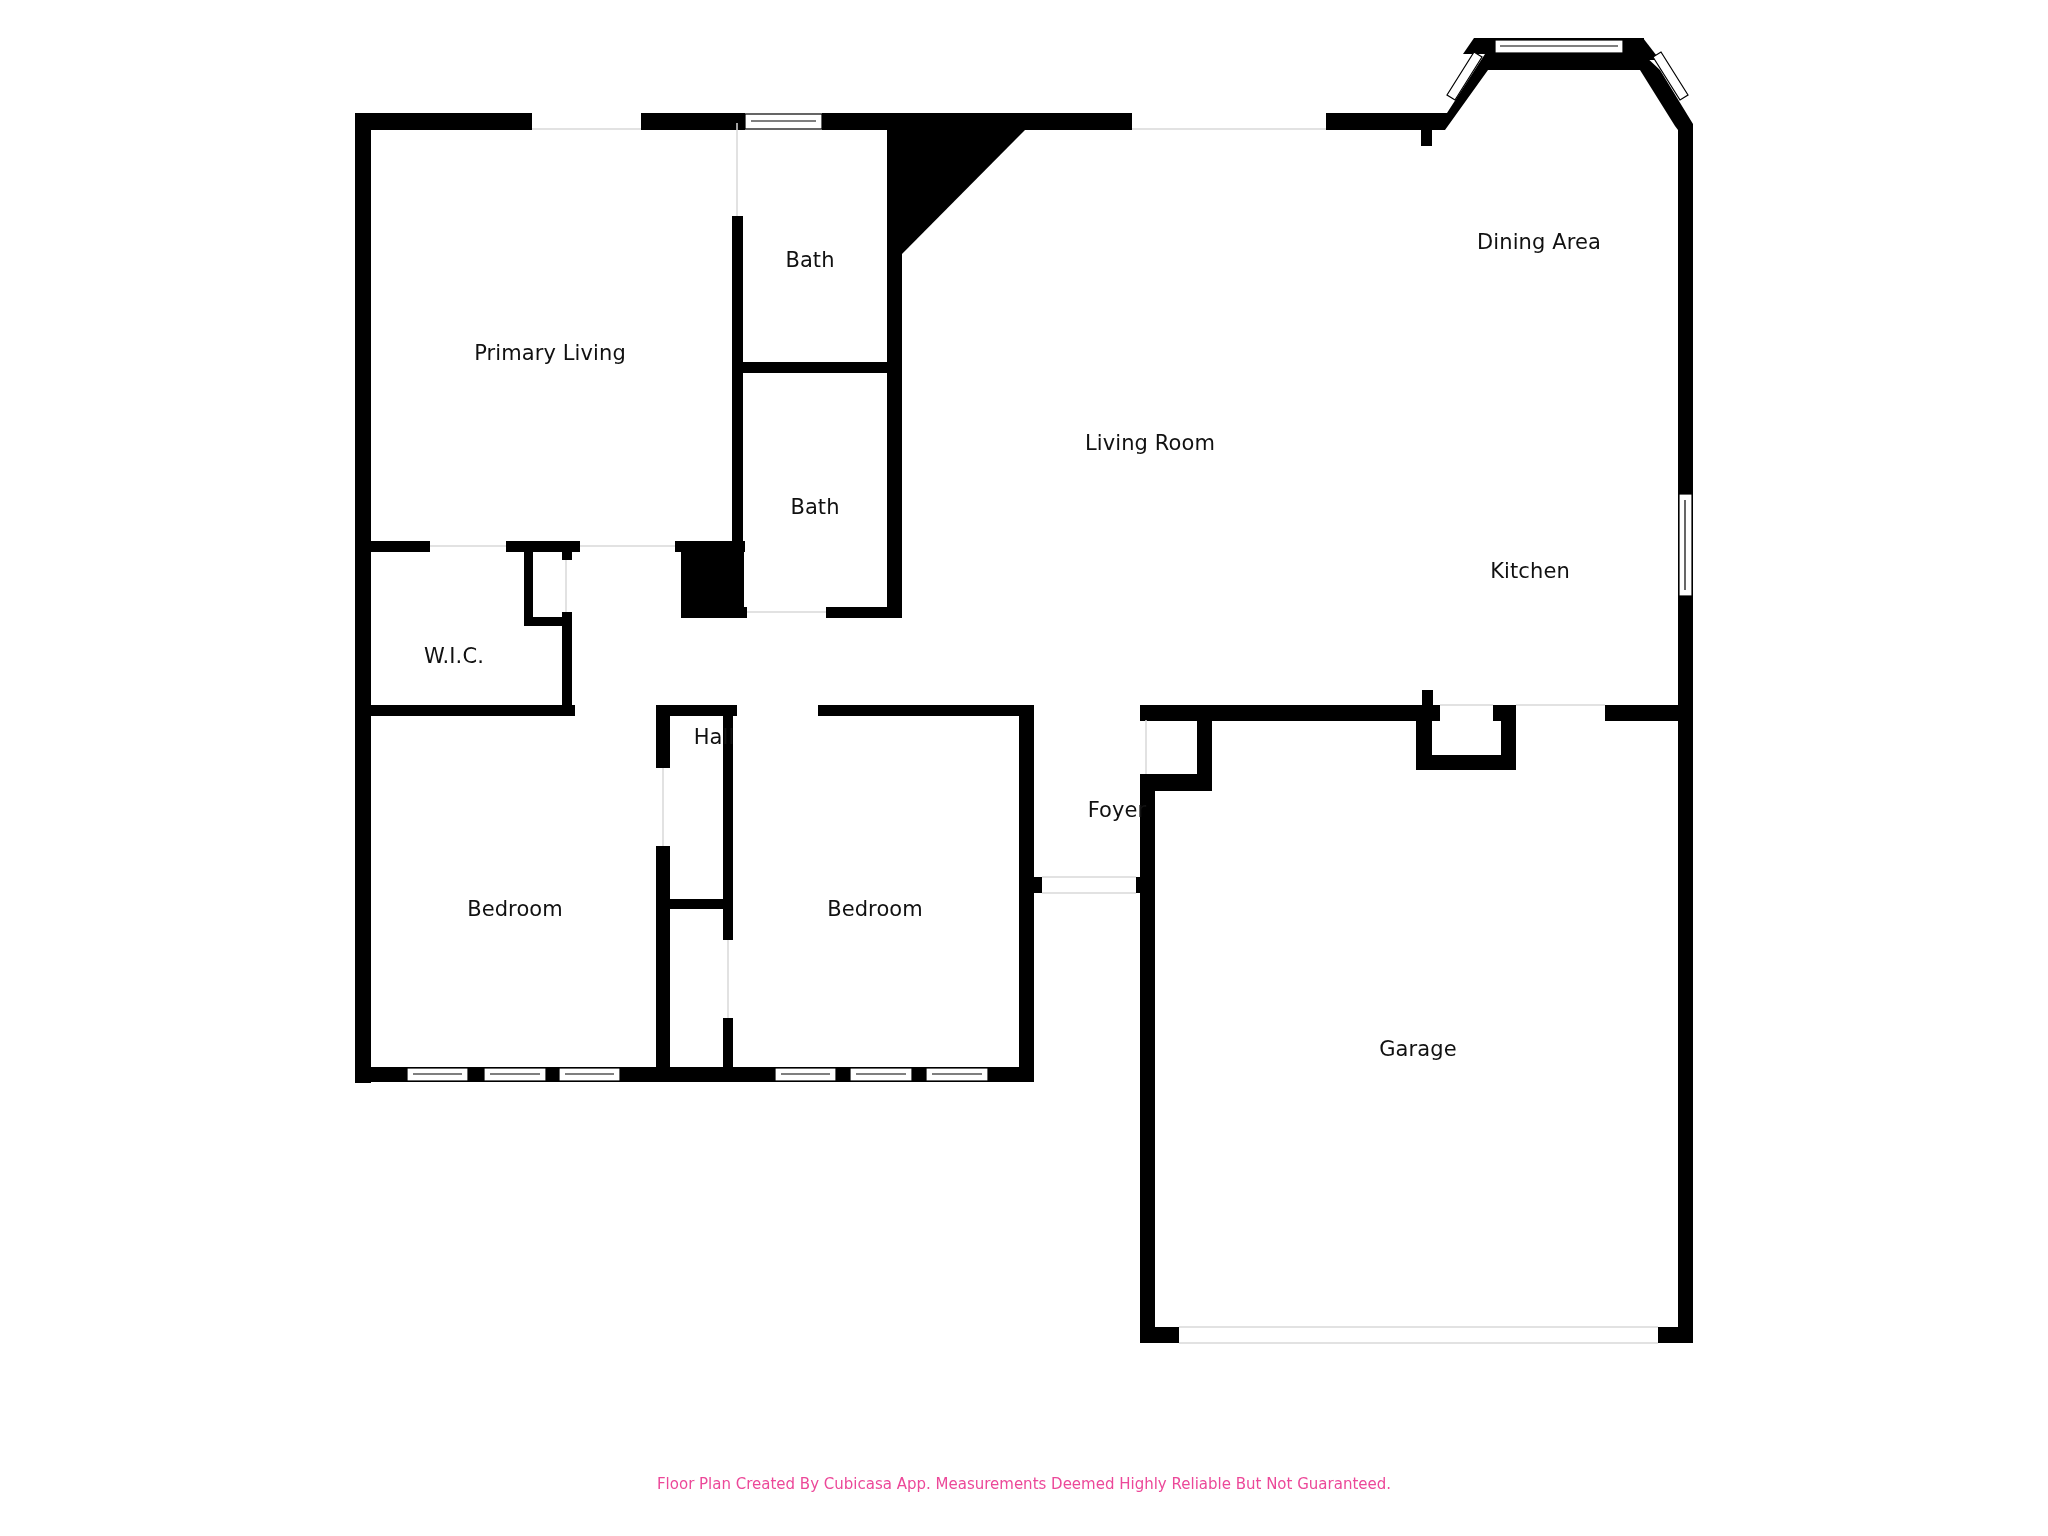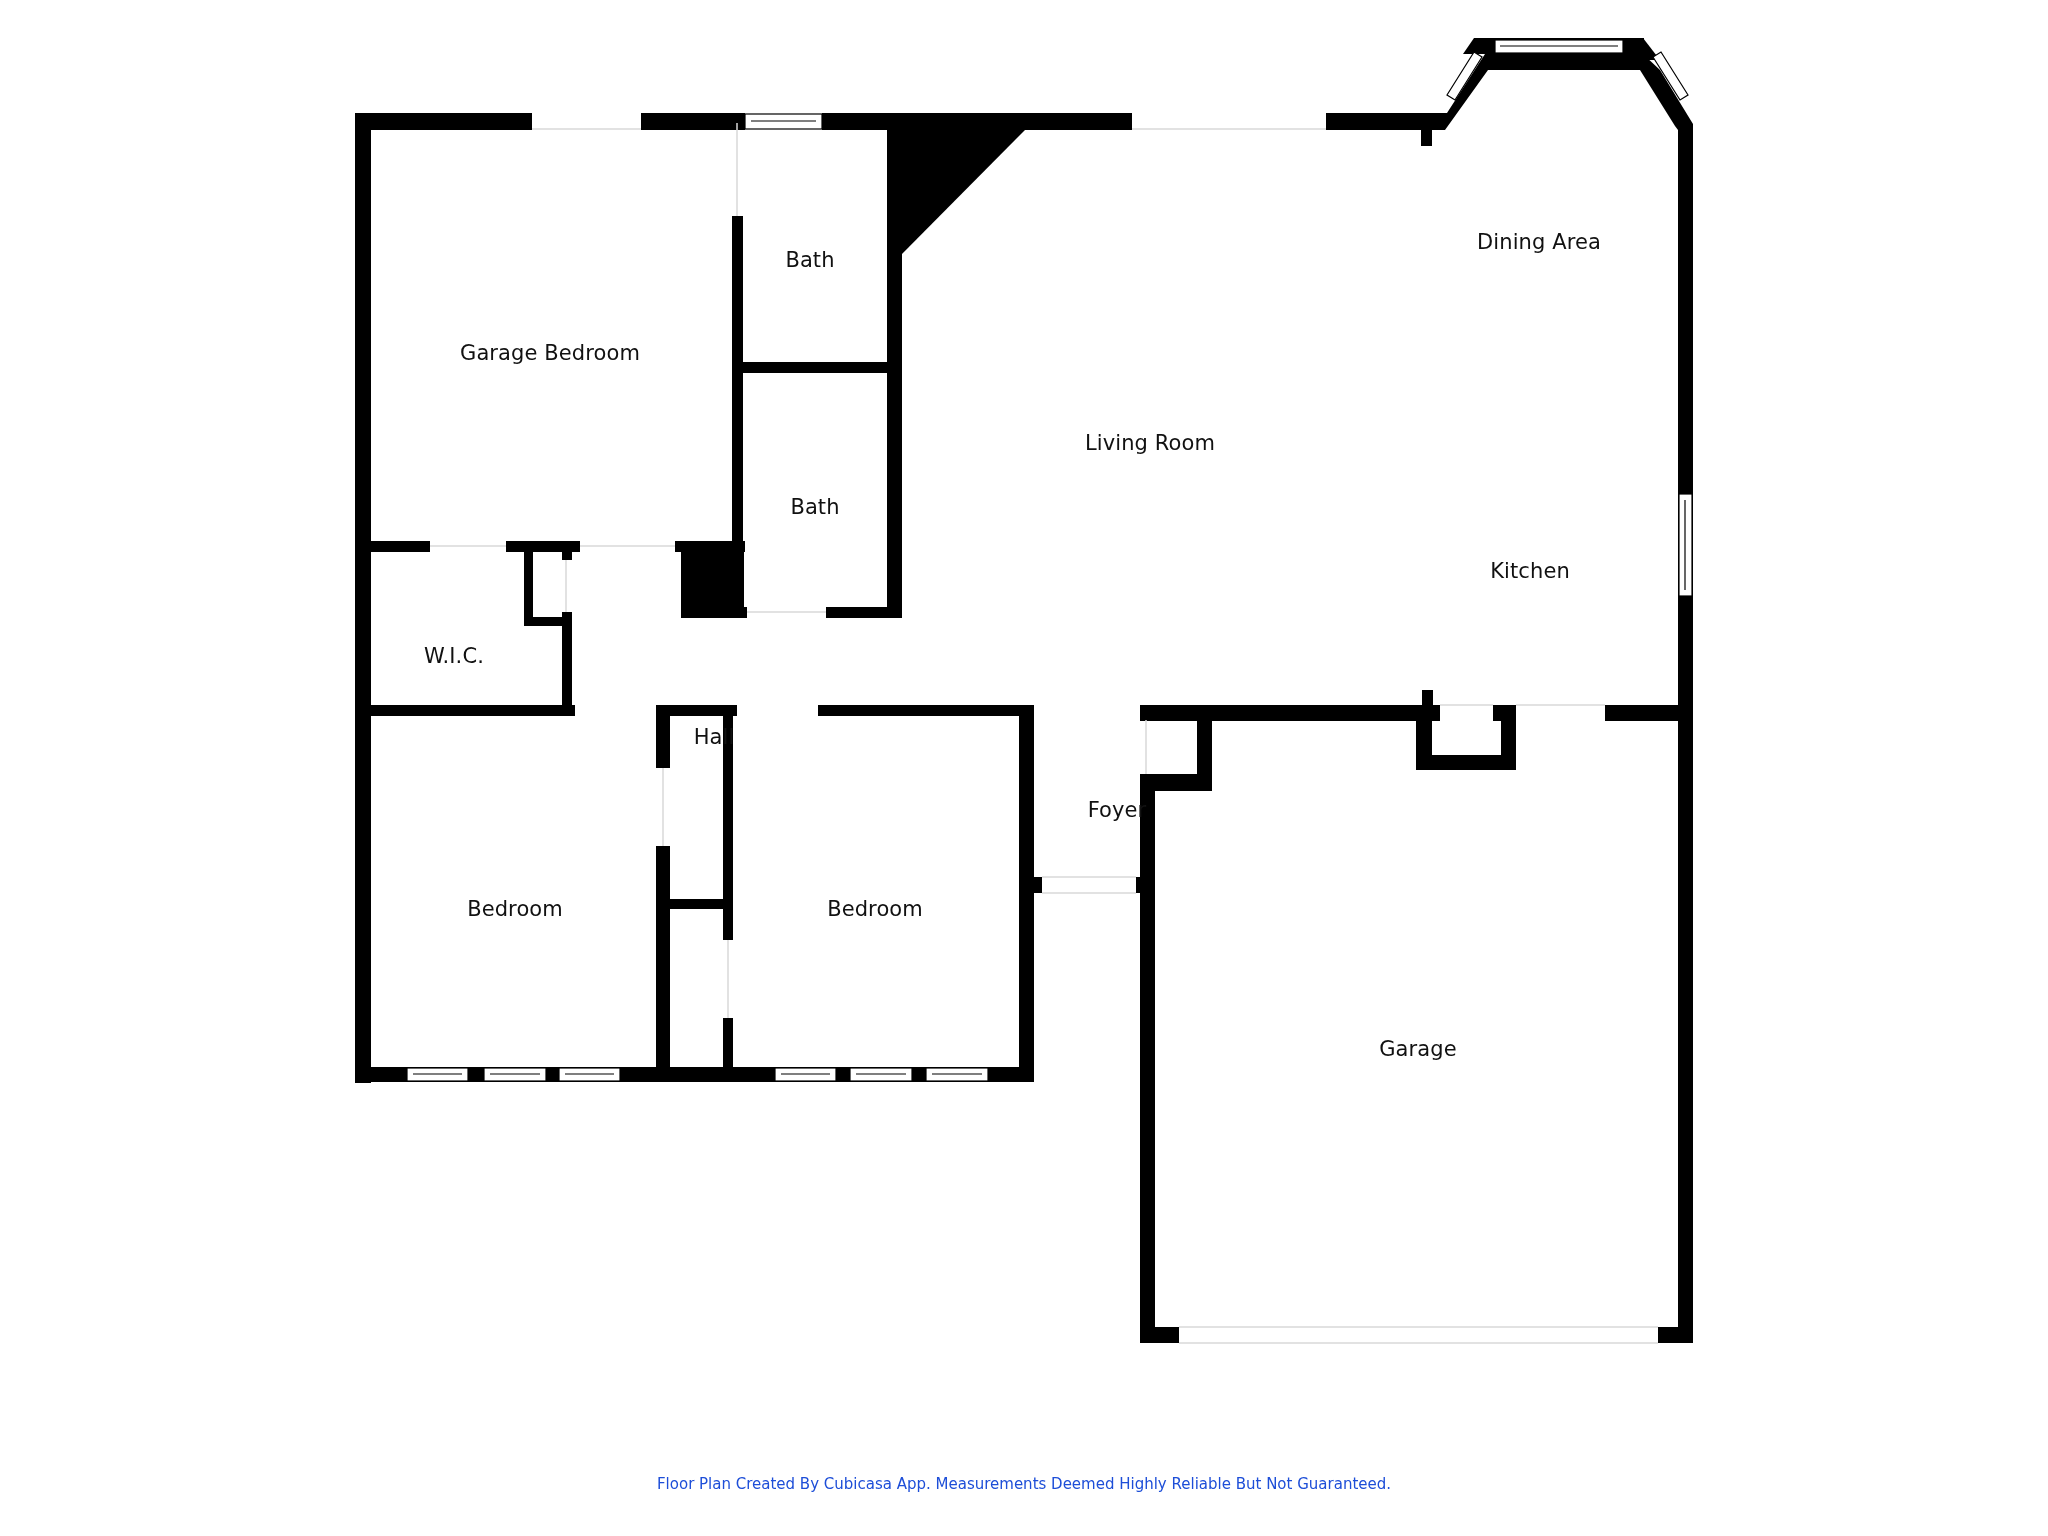--- a/index.html
+++ b/index.html
@@ -3,21 +3,21 @@
 <meta charset="utf-8">
 <style>
   html, body { margin: 0; padding: 0; background: #ffffff; }
   body { width: 2048px; height: 1536px; position: relative; overflow: hidden; font-family: "DejaVu Sans", sans-serif; }
   #plan { position: absolute; left: 0; top: 0; width: 2048px; height: 1536px; }
   .wall { fill: #000000; }
   .open-line { stroke: #d9d9d9; stroke-width: 1.5; fill: none; }
   .win { fill: #ffffff; stroke: #000000; stroke-width: 1.2; }
   .win-line { stroke: #000000; stroke-width: 1.2; }
   .room-label { position: absolute; transform: translate(-50%, -50%); font-size: 21px; color: #111111; white-space: nowrap; letter-spacing: 0.1px; }
-  .footer { position: absolute; left: 1024px; top: 1484px; transform: translate(-50%, -50%); font-size: 15px; color: #1d4ed8; white-space: nowrap; }
+  .footer { position: absolute; left: 1024px; top: 1484px; transform: translate(-50%, -50%); font-size: 15px; color: #ec4899; white-space: nowrap; }
 </style>
 </head>
 <body>
 
 <svg id="plan" viewBox="0 0 2048 1536" xmlns="http://www.w3.org/2000/svg">
 
   <g>
 
     <rect class="wall" x="355" y="113" width="16" height="970"></rect>
 
@@ -145,21 +145,21 @@
 
     <rect class="win" x="775" y="1068" width="61" height="13"></rect>
     <line class="win-line" x1="781" y1="1074" x2="830" y2="1074"></line>
     <rect class="win" x="850" y="1068" width="62" height="13"></rect>
     <line class="win-line" x1="856" y1="1074" x2="906" y2="1074"></line>
     <rect class="win" x="926" y="1068" width="62" height="13"></rect>
     <line class="win-line" x1="932" y1="1074" x2="982" y2="1074"></line>
   </g>
 </svg>
 
-<div class="room-label" style="left:550px;top:353px;">Garage Bedroom</div>
+<div class="room-label" style="left:550px;top:353px;">Primary Living</div>
 <div class="room-label" style="left:810px;top:260px;">Bath</div>
 <div class="room-label" style="left:815px;top:507px;">Bath</div>
 <div class="room-label" style="left:1150px;top:443px;">Living Room</div>
 <div class="room-label" style="left:1539px;top:242px;">Dining Area</div>
 <div class="room-label" style="left:1530px;top:571px;">Kitchen</div>
 <div class="room-label" style="left:454px;top:635px;margin-top:21px;">W.I.C.</div>
 <div class="room-label" style="left:714px;top:691px;margin-top:46px;">Hall</div>
 <div class="room-label" style="left:515px;top:909px;">Bedroom</div>
 <div class="room-label" style="left:875px;top:909px;">Bedroom</div>
 <div class="room-label" style="left:1084px;top:810px;margin-left:33px;">Foyer</div>

